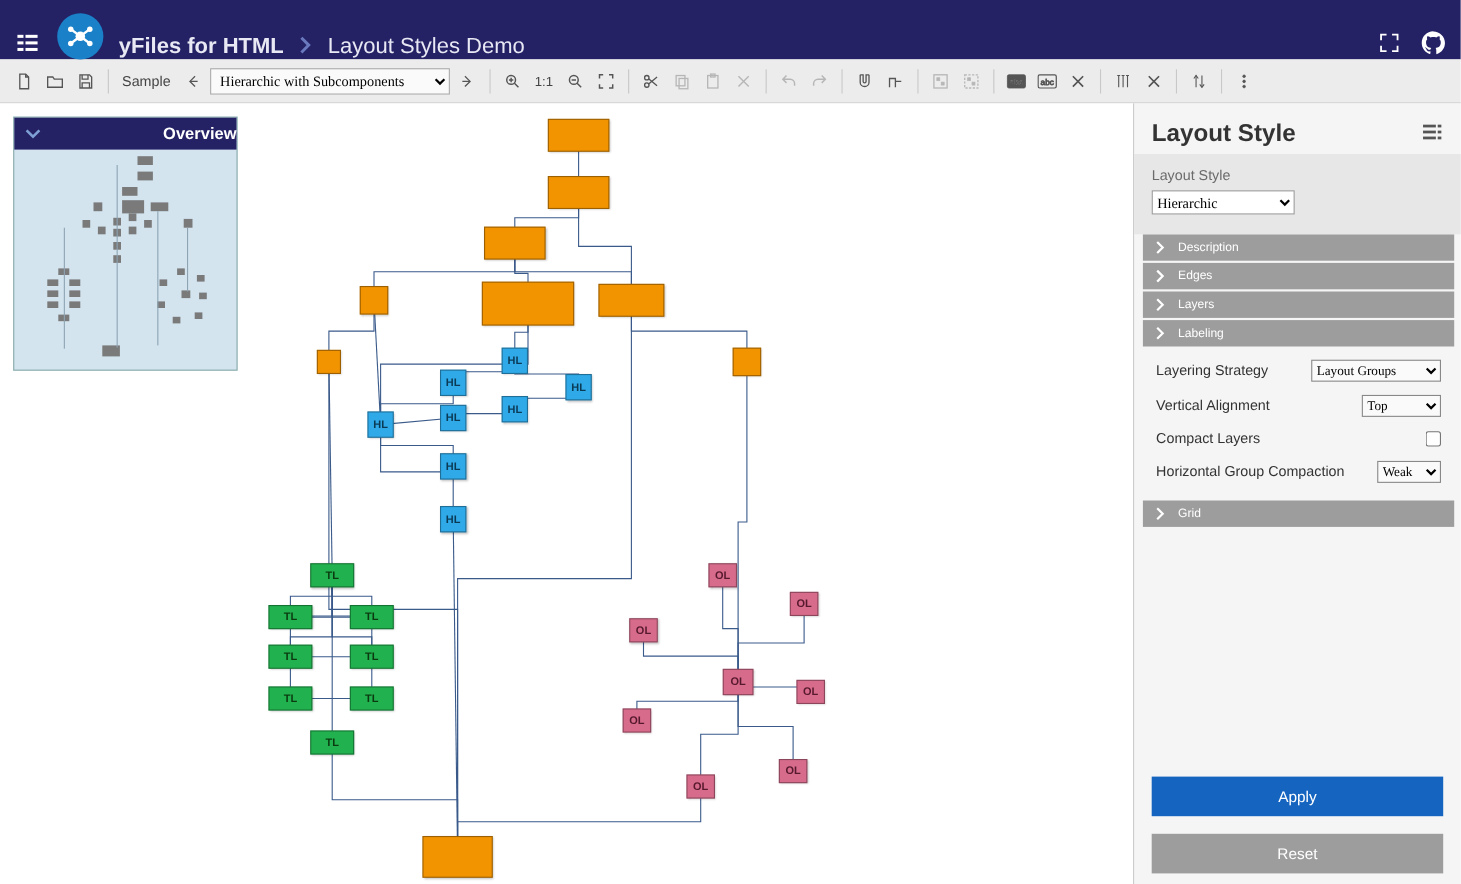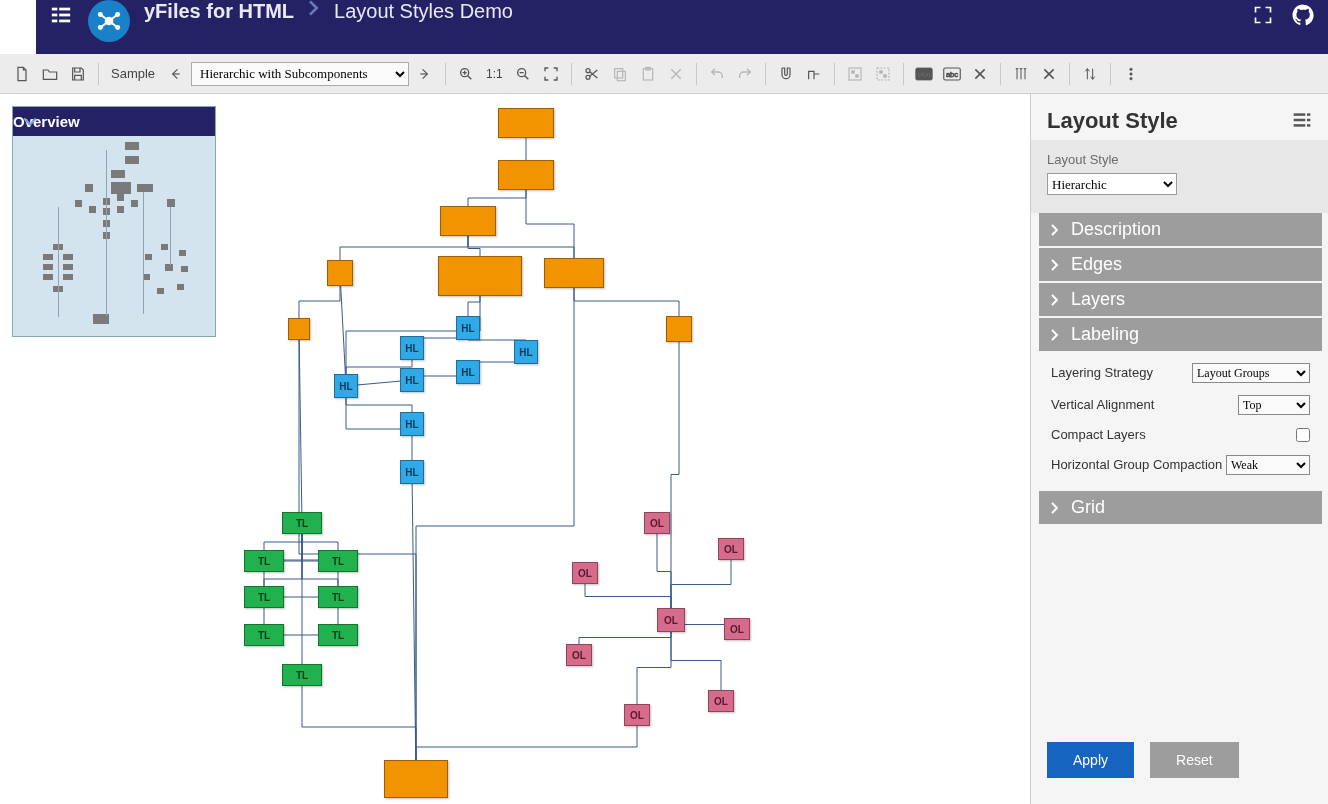--- a/index.html
+++ b/index.html
@@ -1,37 +1,37 @@
 <!DOCTYPE html>
 <html><head>
 <meta charset="utf-8">
 <style>
   * { box-sizing: border-box; margin: 0; padding: 0; }
   body { font-family: "Segoe UI", Tahoma, sans-serif; font-size: 13px; color: #333; background:#fff; overflow:hidden; width:1328px; height:804px; position:relative; }
   
-  .topbar { background:#242265; color:#fff; height:54px; display:flex; align-items:flex-start; padding:0 10px;margin-left:36px; }
+  .topbar { background:#242265; color:#fff; height:54px; display:flex; align-items:flex-end; padding:0 10px; }
   .topbar .ham { width:30px; height:30px; display:flex; align-items:center; justify-content:center; cursor:pointer; margin-right:12px;}
   .topbar .logo { width:42px; height:42px; border-radius:50%; background:#1a80c7; display:flex; align-items:center; justify-content:center; margin-right:14px;}
   .topbar .title { font-size:20px; font-weight:600; color:#e9e9f5; }
   .topbar .chev { margin:0 14px; color:#5e6fb3; font-size:18px;}
   .topbar .subtitle { font-size:20px; font-weight:500; color:#e9e9f5;}
   .topbar .spacer { flex:1; }
   .topbar .iconbtn { width:30px; height:30px; display:flex; align-items:center; justify-content:center; cursor:pointer; margin-left:10px;}
   
   .toolbar { background:#ececec; border-bottom:1px solid #d0d0d0; height:40px; display:flex; align-items:center; padding:0 10px; gap:4px;}
   .tbtn { width:24px; height:24px; display:flex; align-items:center; justify-content:center; cursor:pointer; color:#555; border-radius:2px;}
   .tbtn.disabled { opacity:.35; cursor:default;}
   .tsep { width:1px; height:22px; background:#c8c8c8; margin:0 4px;}
   .tlabel { font-size:13px; color:#444; margin:0 4px;}
   .tselect { font-size:13px; padding:2px 4px; border:1px solid #aaa; background:#fafafa; height:24px;}
   
   .main { position:absolute; top:94px; bottom:0; left:0; right:0; display:flex; }
   .canvas-wrap { flex:1; position:relative; background:#fff; overflow:hidden;}
   .overview { position:absolute; top:12px; left:12px; width:204px; background:#d3e4ef; border:1px solid #8aa; z-index:5;}
-  .overview-header { background:#242265; color:#fff; font-size:15px; font-weight:600; text-align:left; padding:6px 0; position:relative;}
+  .overview-header { background:#242265; color:#fff; font-size:15px; font-weight:600; text-align:right; padding:6px 0; position:relative;}
   .overview-header .chevdown { position:absolute; left:10px; top:8px;}
   .overview-body { height:200px; position:relative; }
   .mini-node { position:absolute; background:#7a7a7a; }
   .mini-edge { position:absolute; background:#8ea4b3; }
   
   .graph { position:absolute; inset:0; }
   .node { position:absolute; border:1px solid rgba(0,0,0,.35); box-shadow:1px 1px 2px rgba(0,0,0,.25); display:flex; align-items:center; justify-content:center; font-size:10px; font-weight:600;}
   .orange { background:#f29400; }
   .blue { background:#2fa9e8; color:#0b3a55;}
   .green { background:#21b14e; color:#0b3a10;}
@@ -39,27 +39,27 @@
   svg.edges { position:absolute; inset:0; width:100%; height:100%; }
   
   .rightpanel { width:298px; background:#f5f5f5; border-left:1px solid #ccc; display:flex; flex-direction:column;}
   .rp-header { display:flex; align-items:center; padding:14px 16px 6px; }
   .rp-header h1 { font-size:22px; font-weight:700; color:#333; flex:1;}
   .rp-top { padding:12px 16px 18px;}
   .rp-top .lbl { font-size:13px; color:#6b6b6b; margin-bottom:6px;}
   .rp-top select { width:130px; font-size:13px; height:22px; border:1px solid #999; background:#fff;}
   .rp-body { flex:1; overflow-y:auto; padding:0 6px 0 8px;}
   .accordion { margin-bottom:2px; }
-  .acc-head { background:#9d9d9d; color:#fff; font-size:18px; padding:6px 10px; cursor:pointer; display:flex; align-items:center; gap:10px;}
+  .acc-head { background:#9d9d9d; color:#fff; font-size:11px; padding:6px 10px; cursor:pointer; display:flex; align-items:center; gap:10px;}
   .acc-body { background:#f5f5f5; padding:10px 12px 14px; font-size:13px; color:#333; display:flex; flex-direction:column; gap:12px;}
   .formrow { display:flex; align-items:center; }
   .formrow .fl { flex:1; line-height:1.25;}
   .formrow select { font-size:12px; height:20px; border:1px solid #888; background:#fafafa;}
   .formrow input[type=checkbox]{ width:14px; height:14px;}
-  .rp-footer { padding:14px 16px 26px; display:flex; gap:16px; justify-content:flex-start;}
+  .rp-footer { padding:14px 16px 10px; display:flex; gap:16px; justify-content:flex-start;flex-direction:column;}
   .btn { padding:10px 26px; font-size:14px; border:none; cursor:pointer; color:#fff;}
   .btn.primary { background:#1565c0;}
   .btn.secondary { background:#9d9d9d;}
   
   .rp-body::-webkit-scrollbar{width:12px;} .rp-body::-webkit-scrollbar-thumb{background:#c0c0c0;}
   
   .tbtn svg { stroke:#555; }
   select { font-family:Liberation Serif, serif; }
 </style>
 </head>
@@ -470,21 +470,21 @@
           <div class="formrow">
             <div class="fl">Vertical Alignment</div>
             <select style="width:72px"><option>Top</option></select>
           </div>
           <div class="formrow">
             <div class="fl">Compact Layers</div>
             <input type="checkbox" style="">
           </div>
           <div class="formrow">
             <div class="fl">Horizontal Group Compaction</div>
-            <select style="width:84px"><option>Weak</option></select>
+            <select style="width:58px"><option>Weak</option></select>
           </div>
         </div>
       </div>
       <div class="accordion">
           <div class="acc-head">
             <svg width="12" height="12" viewBox="0 0 8 12">
               <path d="M1 1L6 6 1 11" stroke="#fff" stroke-width="2" fill="none"></path>
             </svg>
             <span>Grid</span>
           </div>

